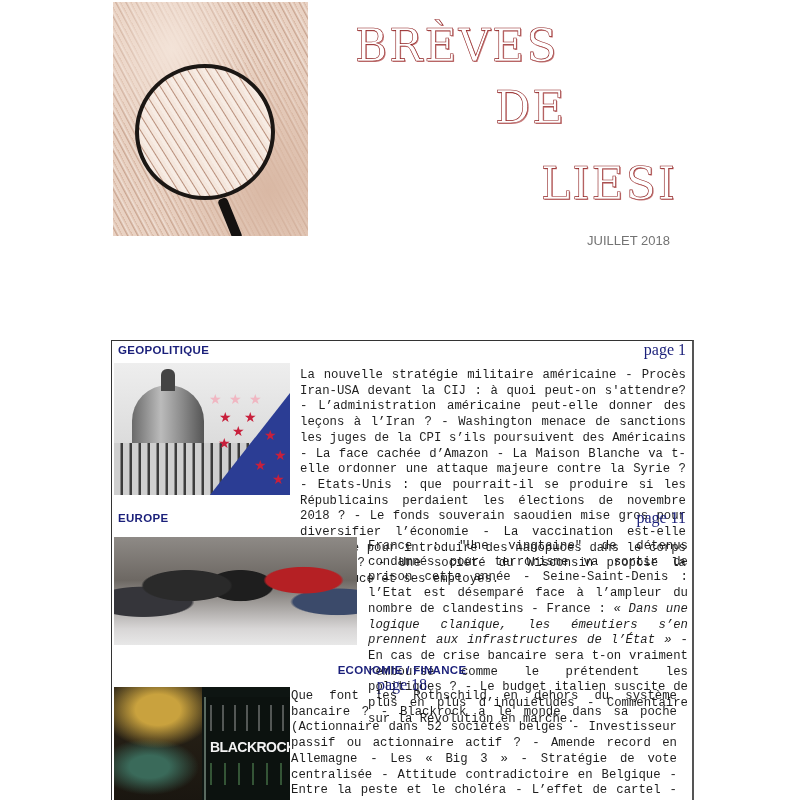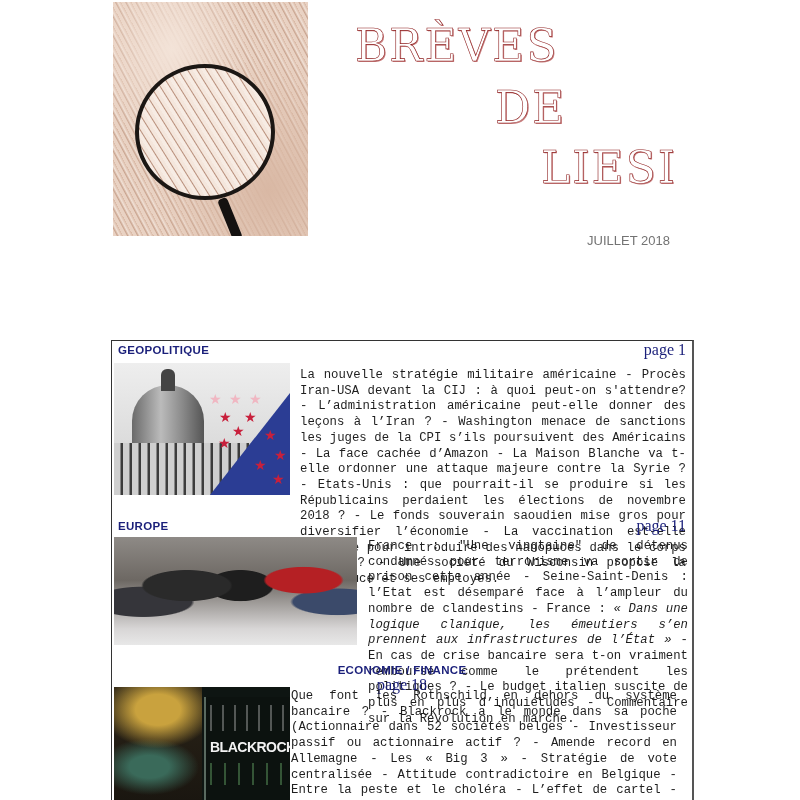--- a/index.html
+++ b/index.html
@@ -28,21 +28,21 @@
     }
 
     .title-line {
       position: absolute; color: #8b1a1a; font-family: "DejaVu Serif", serif; font-weight: normal;
       font-size: 44px; letter-spacing: 2px; line-height: 1;
       -webkit-text-stroke: 0.6px #8b1a1a; color: #fff;
       text-shadow: 1px 1px 0 #c97f7f;
     }
     .title-line.l1 { left: 355px; top: 24px; }
     .title-line.l2 { left: 495px; top: 86px; }
-    .title-line.l3 { left: 541px; top: 146px; text-align: center; }
+    .title-line.l3 { left: 541px; top: 162px; text-align: center; }
 
     .issue-date {
       position: absolute; left: 587px; top: 233px; font-family: "Liberation Sans", sans-serif;
       font-weight: normal; font-size: 13px; color: #737373;
     }
 
     .contents-box {
       position: absolute; left: 111px; top: 312px; width: 580px; height: 478px;
       border: 1px solid #333; border-right: 2px solid #555; border-bottom: 2px solid #555;
       box-sizing: content-box;
@@ -78,21 +78,21 @@
     .capitol-base { position: absolute; left: 0; top: 80px; width: 176px; height: 52px;
       background: repeating-linear-gradient(90deg, #cfcfcf 0px, #cfcfcf 6px, #3c3c3c 7px, #3c3c3c 9px); }
     .flag-blue { position: absolute; right: 0; top: 30px; width: 0; height: 0;
       border-left: 80px solid transparent; border-bottom: 102px solid #2b3d94; }
     .flag-star { position: absolute; color: #c8203c; font-size: 14px; line-height: 1; }
     .flag-star.faint { color: #f0b7c2; }
 
     .sec-geo .section-text { left: 188px; top: 27px; width: 386px; }
 
     
-    .sec-eur .section-header { top: 177px; gap: 35px; }
+    .sec-eur .section-header { top: 169px; gap: 35px; }
     .sec-eur .section-image { left: 2px; top: 196px; width: 243px; height: 108px;
       background:
         radial-gradient(ellipse at 78% 40%, #b52024 0 14%, rgba(0,0,0,0) 15%),
         radial-gradient(ellipse at 30% 45%, #2a2a2a 0 18%, rgba(0,0,0,0) 19%),
         radial-gradient(ellipse at 52% 45%, #1e1e1e 0 18%, rgba(0,0,0,0) 19%),
         radial-gradient(ellipse at 12% 60%, #35353a 0 16%, rgba(0,0,0,0) 17%),
         radial-gradient(ellipse at 92% 60%, #3b4a6a 0 14%, rgba(0,0,0,0) 15%),
         linear-gradient(180deg, #8e8a86 0%, #6d6863 40%, #d8d6d6 85%, #e8e8e8 100%);
     }
     .sec-eur .section-text { left: 256px; top: 198px; width: 320px; }

